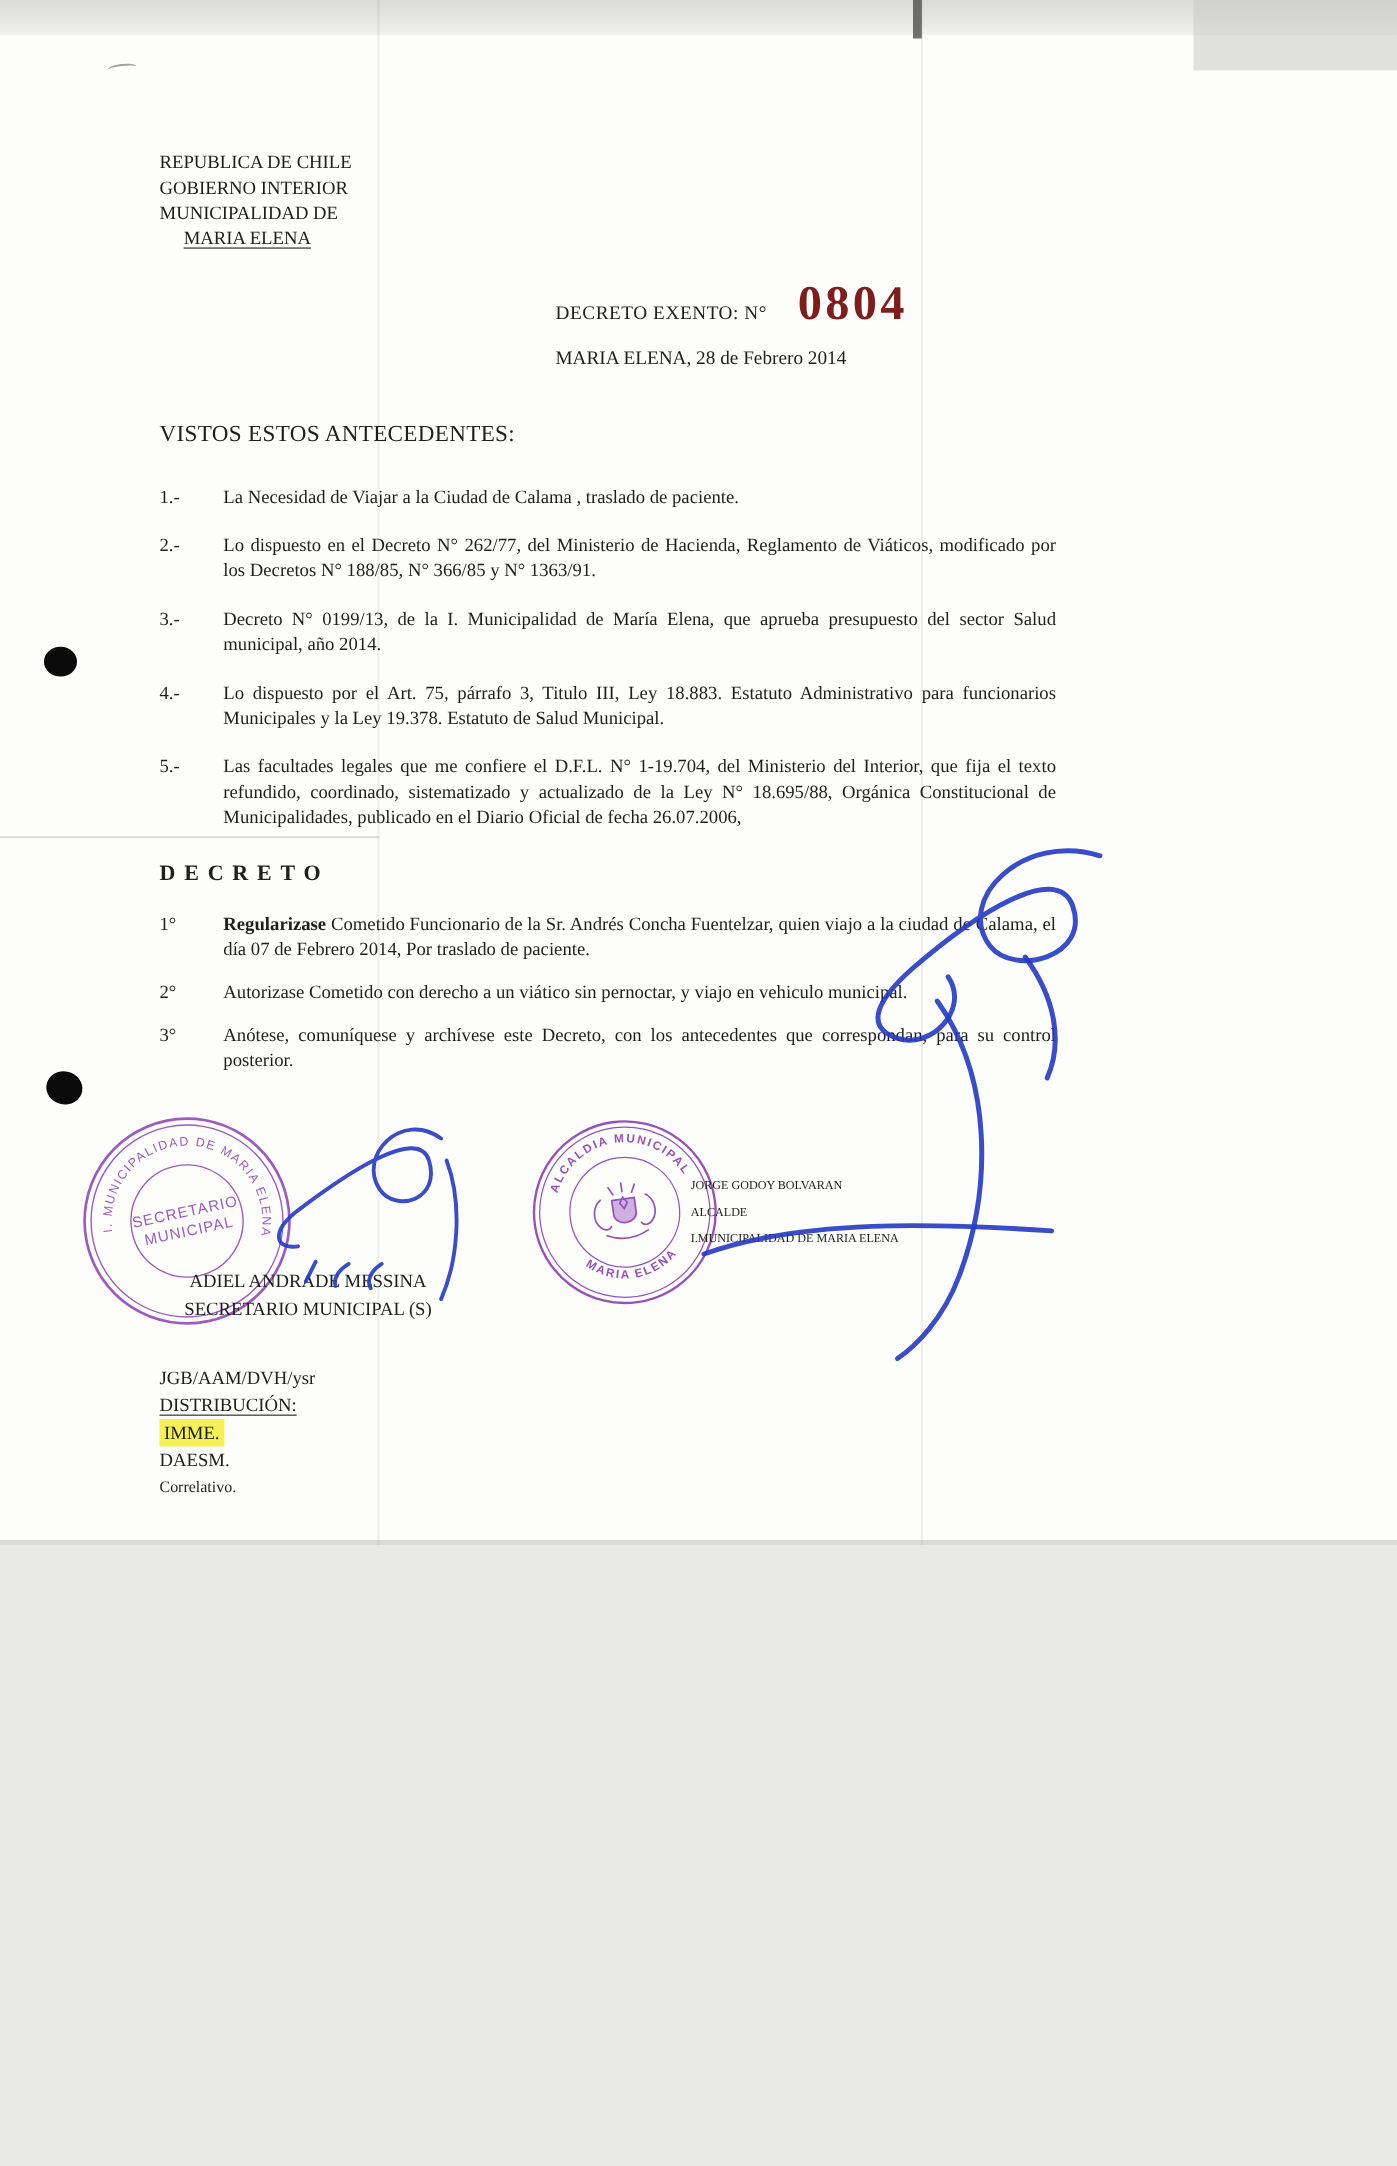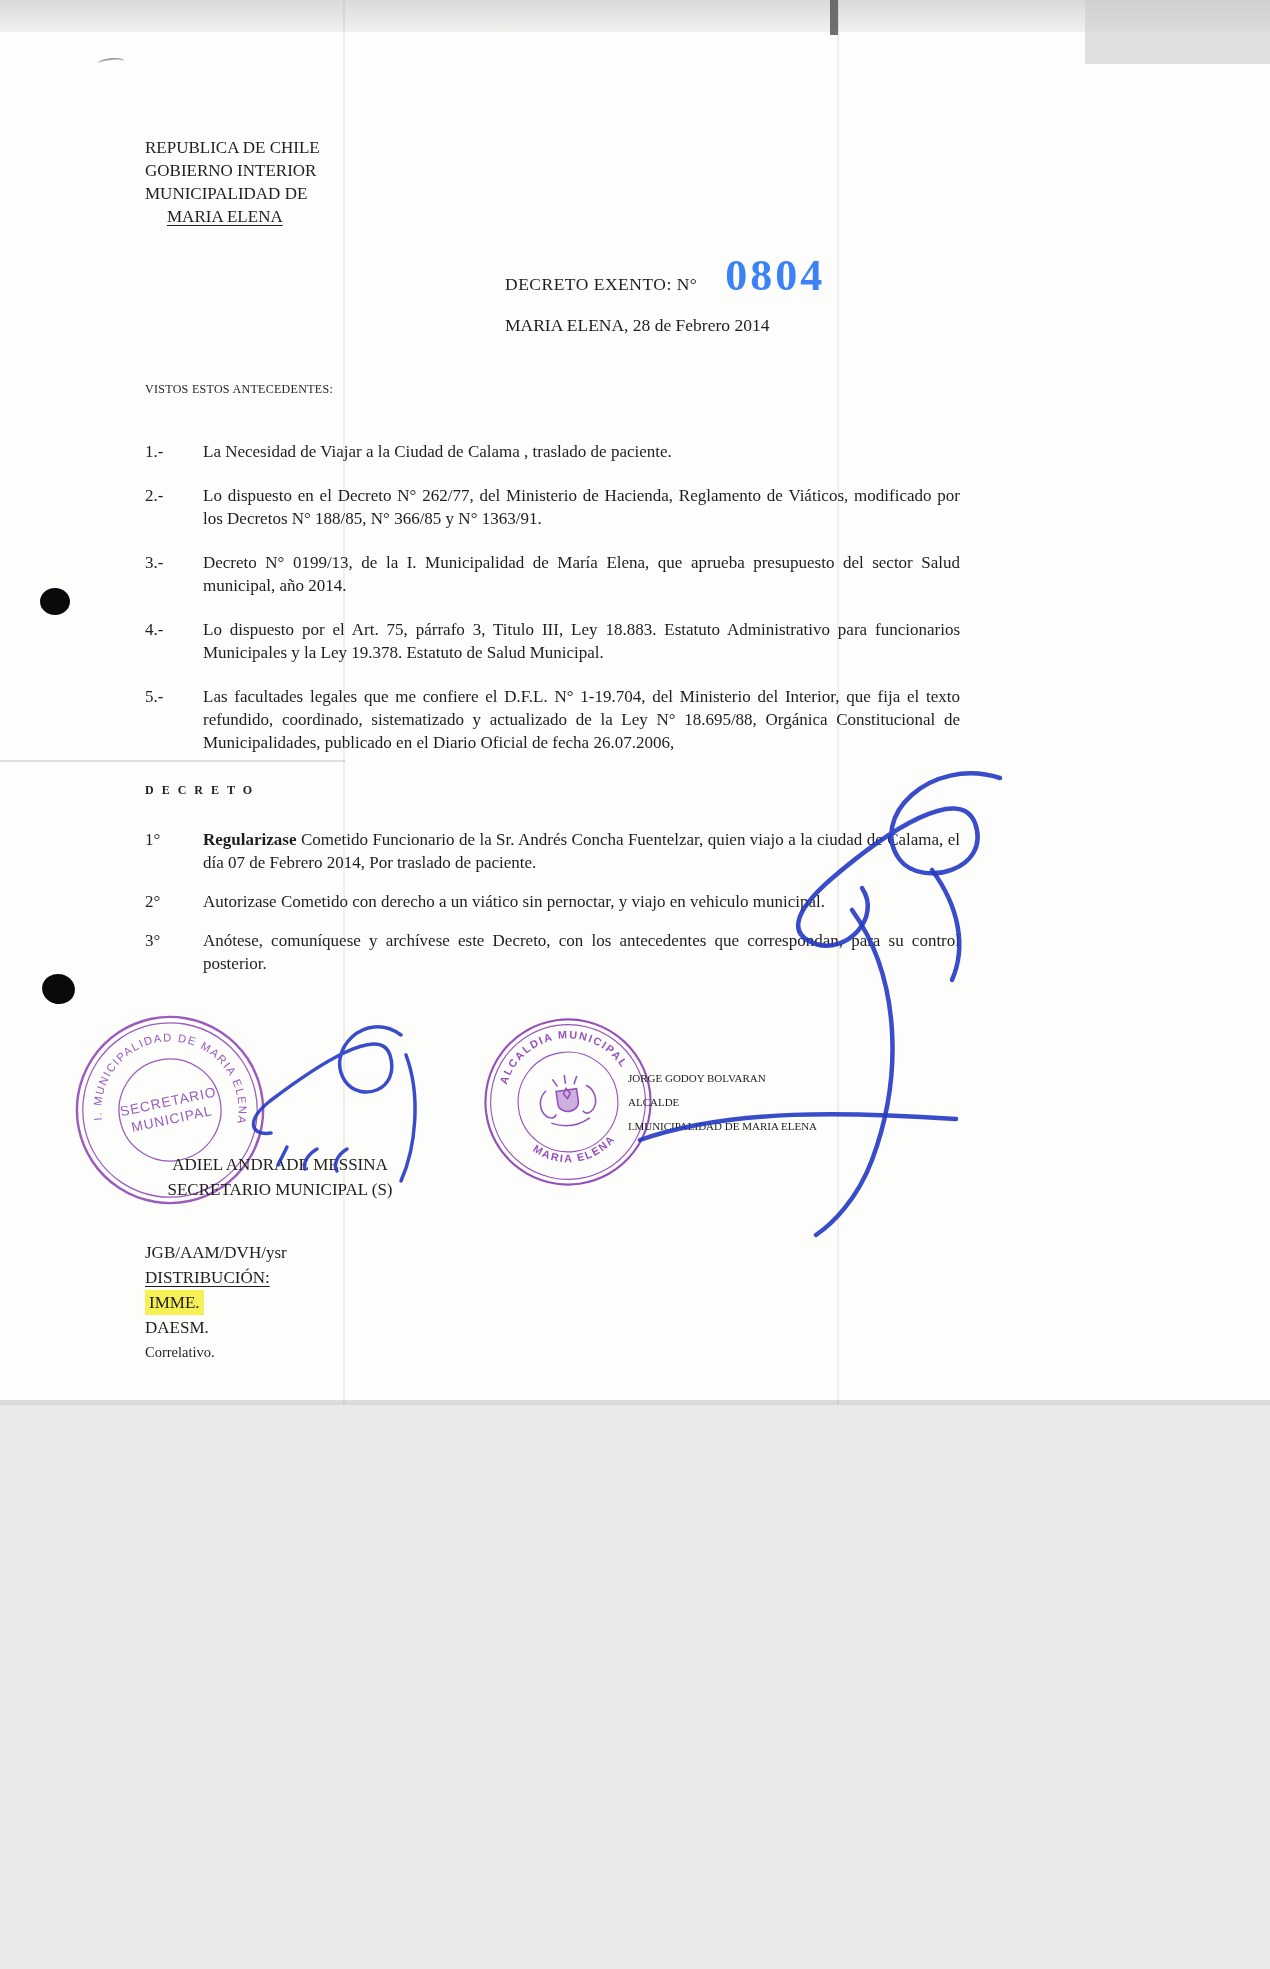--- a/index.html
+++ b/index.html
@@ -34,33 +34,33 @@
   .pen-mark-top{position:absolute;left:98px;top:58px;width:26px;height:8px;border-top:2px solid #8a8a8a;border-radius:50%;transform:rotate(-6deg);opacity:.8;}
   .hole{position:absolute;background:#0a0a0a;border-radius:50%;}
   .hole-1{left:40px;top:588px;width:30px;height:27px;}
   .hole-2{left:42px;top:974px;width:33px;height:30px;transform:rotate(12deg);}
   
   .letterhead{position:absolute;left:145px;top:136px;font-size:17px;line-height:23px;}
   .lh-city{margin-left:22px;text-decoration:underline;text-underline-offset:3px;}
   
   .decree-no{position:absolute;left:505px;top:250px;display:flex;align-items:baseline;gap:28px;}
   .decree-label{font-size:17.5px;letter-spacing:.5px;}
-  .decree-num{font-size:44px;font-weight:600;letter-spacing:3px;color:#3b82f6;}
+  .decree-num{font-size:44px;font-weight:600;letter-spacing:3px;color:#7f1d1d;}
   .dateline{position:absolute;left:505px;top:315px;font-size:17.5px;}
   
-  .vistos-title{position:absolute;left:145px;top:382px;font-size:12px;letter-spacing:.3px;}
+  .vistos-title{position:absolute;left:145px;top:382px;font-size:21px;letter-spacing:.3px;}
   ol{list-style:none;margin:0;padding:0;}
   .vistos-list{position:absolute;left:145px;top:440px;width:815px;}
   .vistos-list li{display:flex;margin-bottom:21px;font-size:17px;line-height:23px;}
   .decreto-list li{display:flex;margin-bottom:16px;font-size:17px;line-height:23px;}
   .num{flex:none;width:58px;}
   .txt{flex:1;text-align:justify;}
   .b{font-weight:bold;}
   
-  .decreto-title{position:absolute;left:145px;top:783px;font-size:12px;font-weight:bold;letter-spacing:8px;}
+  .decreto-title{position:absolute;left:145px;top:783px;font-size:20px;font-weight:bold;letter-spacing:8px;}
   .decreto-list{position:absolute;left:145px;top:828px;width:815px;}
   
   .sig-left{position:absolute;left:140px;top:1152px;width:280px;text-align:center;font-size:17px;line-height:25px;}
   .sig-right{position:absolute;left:628px;top:1066px;width:345px;font-size:11px;line-height:24px;}
   
   .stamp{position:absolute;pointer-events:none;}
   .stamp-left{left:72px;top:1012px;transform:rotate(-12deg);opacity:.85;}
   .stamp-right{left:482px;top:1016px;transform:rotate(-8deg);opacity:.9;}
   .st-ring{fill:none;stroke:var(--stamp);stroke-width:2.5;}
   .st-ring.thin{stroke-width:1.3;}

